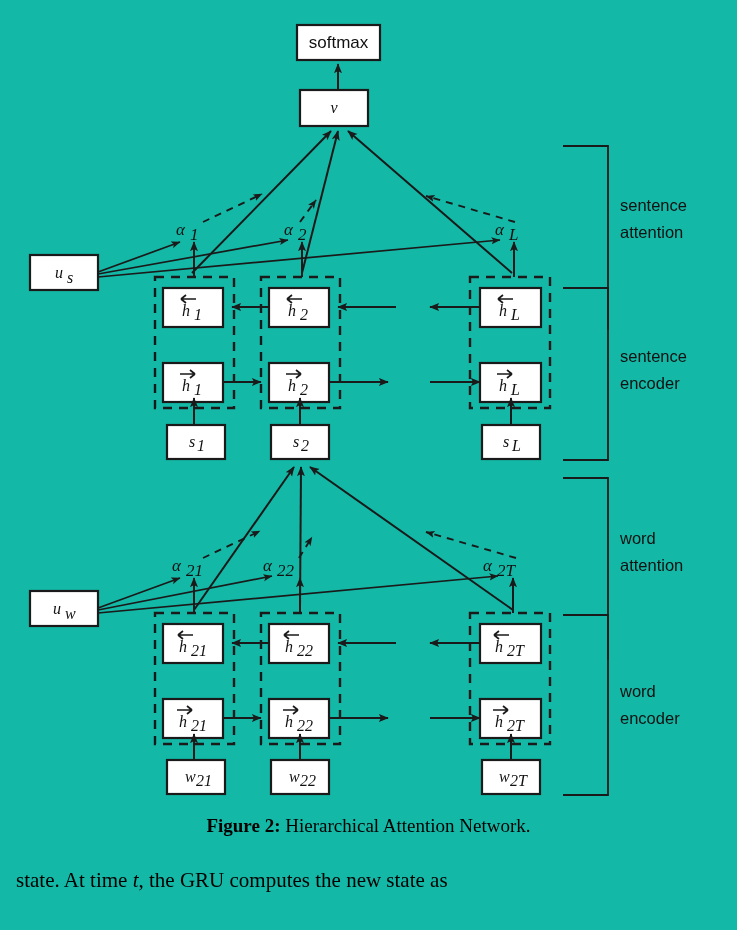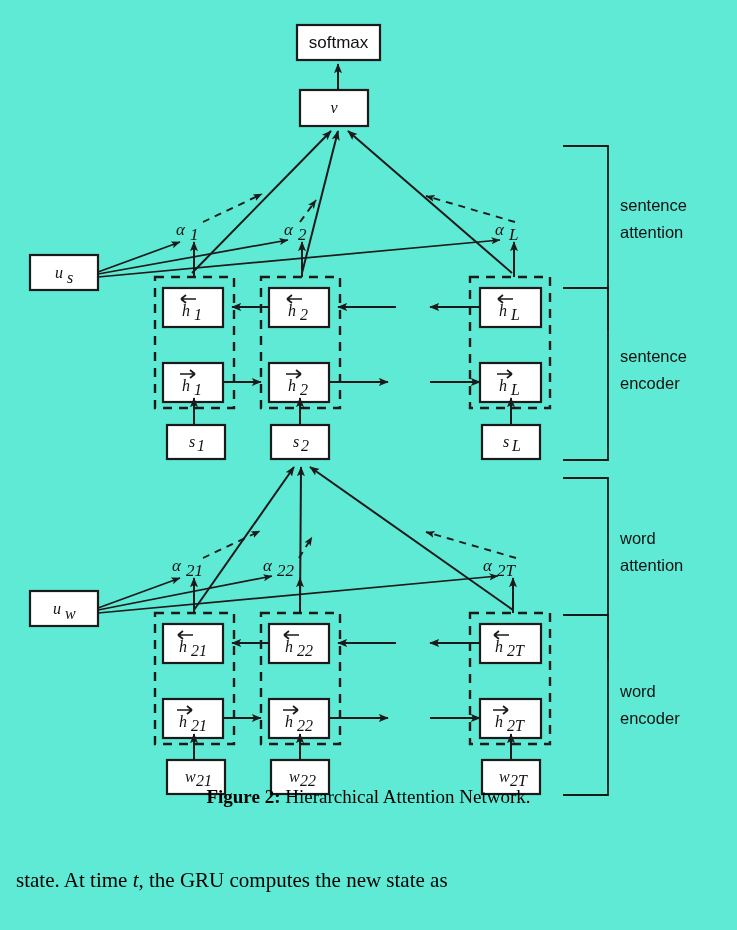--- a/index.html
+++ b/index.html
@@ -1,31 +1,31 @@
 <!DOCTYPE html>
 <html><head>
 <meta charset="utf-8">
 <style>
   html,body{margin:0;padding:0;background:#ffffff;}
   body{width:737px;height:930px;font-family:"Liberation Serif",serif;color:#000;}
-  #root{position:relative;width:737px;height:930px;overflow:hidden;background:#5eead4;}
+  #root{position:relative;width:737px;height:930px;overflow:hidden;background:#14b8a6;}
   svg.fig{position:absolute;left:0;top:0;width:737px;height:815px;}
   .node-box{fill:#ffffff;stroke:#1a1a1a;stroke-width:2.2;}
   .dash-box{fill:none;stroke:#1a1a1a;stroke-width:2.4;stroke-dasharray:9 7;}
   .solid-line{stroke:#1a1a1a;stroke-width:2;fill:none;}
   .thin-line{stroke:#1a1a1a;stroke-width:1.7;fill:none;}
   .dash-line{stroke:#1a1a1a;stroke-width:1.9;fill:none;stroke-dasharray:7 6;}
   .brk{stroke:#1a1a1a;stroke-width:1.8;fill:none;}
   text{fill:#111;}
   .lbl-sans{font-family:"Liberation Sans",sans-serif;font-size:17px;}
   .lbl-math{font-family:"Liberation Serif",serif;font-style:italic;font-size:16px;}
   .lbl-alpha{font-family:"Liberation Serif",serif;font-style:italic;font-size:17px;}
   .side-label{font-family:"Liberation Sans",sans-serif;font-size:16.5px;fill:#111;}
   .caption{position:absolute;left:0;width:737px;text-align:center;font-family:"Liberation Serif",serif;font-size:19px;}
-  #caption-row{top:786px;}
+  #caption-row{top:815px;}
   #body-row{top:868px;font-size:21px;text-align:left;padding-left:16px;width:729px;}
   .cap-bold{font-weight:bold;}
   .it{font-style:italic;}
 </style>
 </head>
 <body>
 
 <div id="root">
 
 <svg class="fig" viewBox="0 0 737 815">

